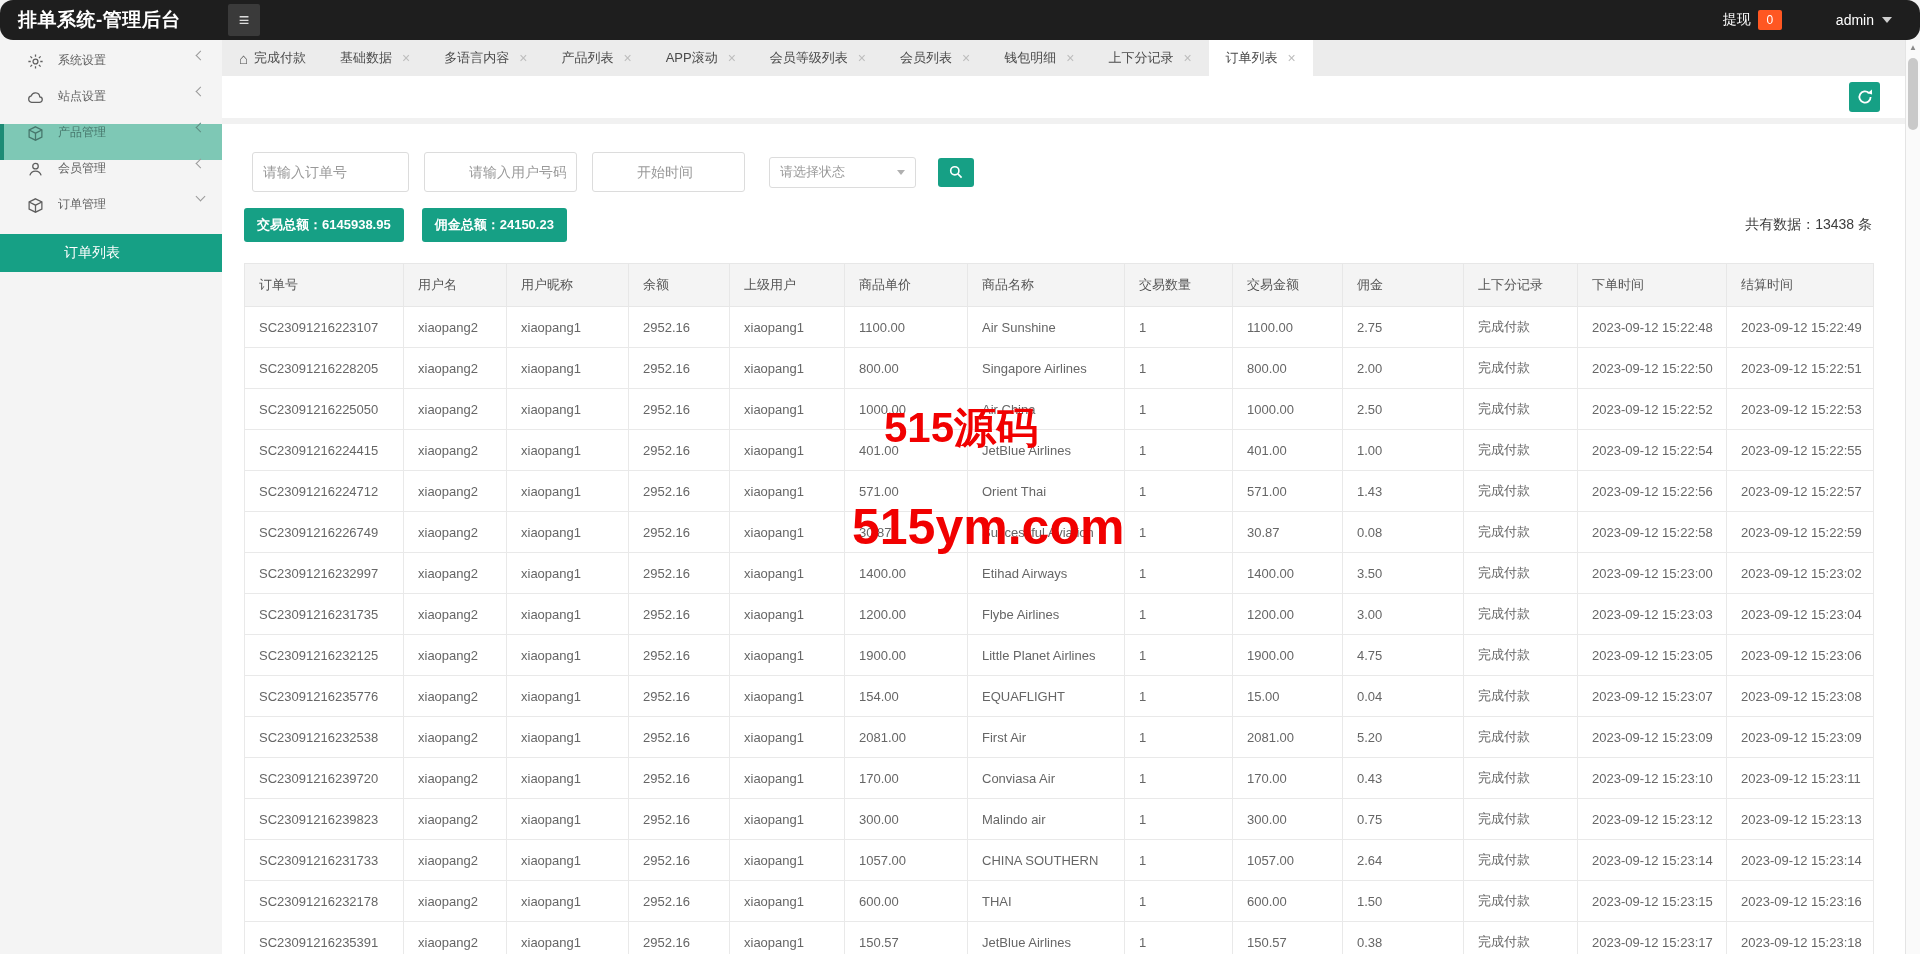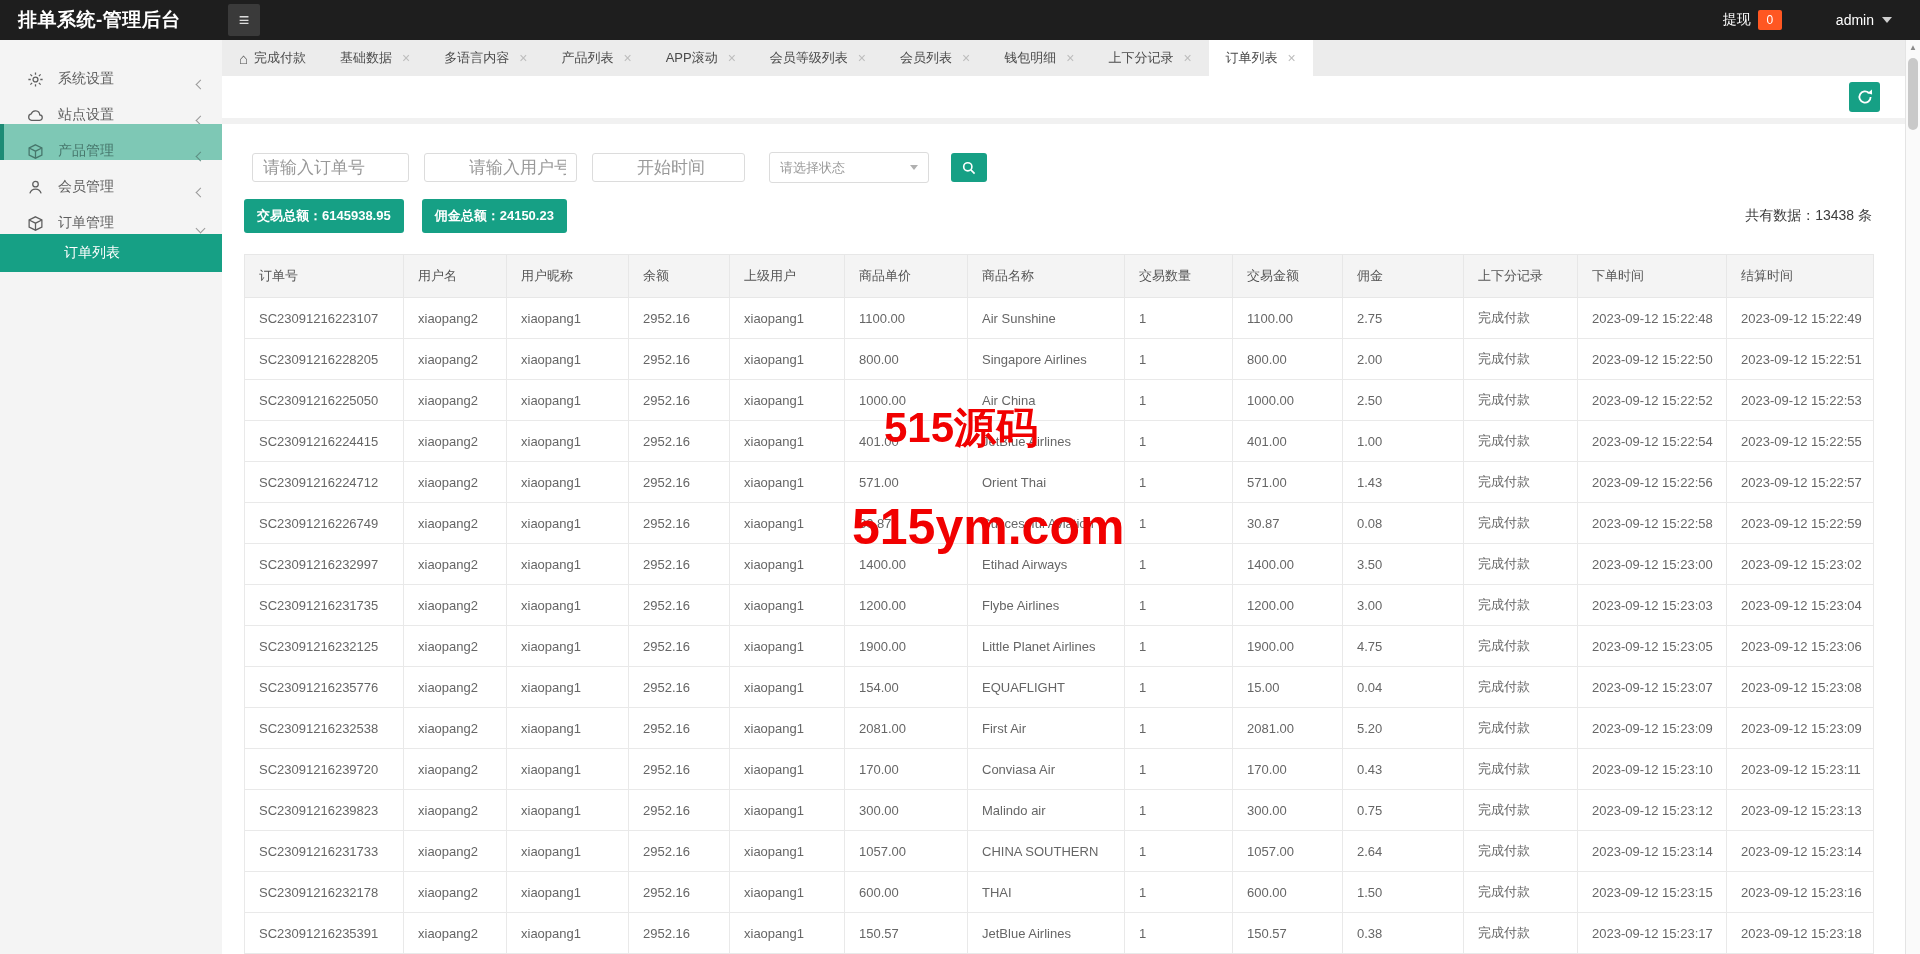--- a/index.html
+++ b/index.html
@@ -1,30 +1,30 @@
 <!DOCTYPE html>
 <html><head>
 <meta charset="utf-8">
 <style>
   * { margin:0; padding:0; box-sizing:border-box; }
   html,body { width:1920px; height:954px; overflow:hidden; font-family:"Liberation Sans","DejaVu Sans",sans-serif; background:#f1f1f1; }
 
   
-  .header { position:absolute; left:0; top:0; width:1920px; height:40px; background:#1e1e1e; color:#fff; display:flex; align-items:center; z-index:30; }
+  .header { position:absolute; left:0; top:0; width:1920px; height:40px; background:#1e1e1e; color:#fff; display:flex; align-items:center; z-index:30;border-radius:13px; }
   .brand { font-size:19px; font-weight:bold; padding-left:18px; width:228px; letter-spacing:.5px; }
   .menu-toggle { width:32px; height:32px; background:#3a3a3a; border:none; color:#ddd; font-size:18px; line-height:30px; cursor:pointer; border-radius:2px; }
   .hd-spacer { flex:1; }
   .withdraw { display:flex; align-items:center; font-size:14px; color:#fff; margin-right:54px; cursor:pointer; }
   .wd-badge { display:inline-block; margin-left:7px; min-width:24px; height:20px; line-height:20px; text-align:center; background:#ff5722; color:#fff; font-size:12px; border-radius:2px; padding:0 4px; }
   .user-menu { display:flex; align-items:center; font-size:14px; margin-right:28px; cursor:pointer; }
   .caret-down { width:0; height:0; border-left:5px solid transparent; border-right:5px solid transparent; border-top:6px solid #cfcfcf; margin-left:8px; }
 
   
   .sidebar { position:absolute; left:0; top:40px; width:222px; bottom:0; background:#f4f4f4; z-index:20; padding-top:12px; }
-  .side-item { position:relative; height:36px; display:flex; align-items:flex-end; color:#5f5f5f; font-size:14px; cursor:pointer; }
+  .side-item { position:relative; height:36px; display:flex; align-items:flex-start; color:#5f5f5f; font-size:12px; cursor:pointer; }
   .side-item .s-icon { width:18px; height:18px; margin-left:26px; margin-right:14px; display:inline-flex; align-items:center; justify-content:center; }
   .side-item svg { stroke:currentColor; fill:none; stroke-width:1.2; }
   .side-item .chev { position:absolute; right:18px; width:7px; height:7px; border-left:1.5px solid #9a9a9a; border-bottom:1.5px solid #9a9a9a; transform:rotate(45deg); }
   .side-item.expanded .chev { transform:rotate(-45deg); margin-top:-3px; }
   .side-item.highlight { background:#7ec8b5; color:#47776c; }
   .side-item.highlight::before { content:""; position:absolute; left:0; top:0; bottom:0; width:4px; background:#1d8b75; }
   .side-item.highlight .chev { border-color:#5d8d82; }
   .side-sub { height:38px; margin-top:2px; display:flex; align-items:center; background:#16a085; color:#fff; font-size:14px; padding-left:64px; cursor:pointer; }
 
   
@@ -35,24 +35,24 @@
   .tab.active { background:#fff; }
 
   
   .main { position:absolute; left:222px; top:76px; right:0; bottom:0; }
   .toolbar { position:relative; height:42px; background:#fff; }
   .refresh-btn { position:absolute; right:40px; top:6px; width:31px; height:30px; background:#16a085; border:none; border-radius:3px; cursor:pointer; display:flex; align-items:center; justify-content:center; }
   .gap { height:6px; background:#f1f1f1; }
   .panel { background:#fff; min-height:830px; padding:28px 48px 0 22px; position:relative; }
 
   .filter-row { display:flex; align-items:center; margin-left:8px; }
-  .f-input { height:29px; border:1px solid #dcdcdc; border-radius:3px; padding:0 10px; font-size:17px; color:#333; width:157px; margin-right:15px; font-family:inherit; }
+  .f-input { height:40px; border:1px solid #dcdcdc; border-radius:3px; padding:0 10px; font-size:14px; color:#333; width:157px; margin-right:15px; font-family:inherit; }
   .f-input::placeholder { color:#999; }
   .f-input.w2 { width:153px;padding-left:44px; }
-  .f-select { position:relative; width:160px; height:31px; border:1px solid #dcdcdc; border-radius:3px; margin-left:9px; margin-right:22px; display:flex; align-items:center; padding:0 10px; font-size:13px; color:#999; cursor:pointer; background:#fff; }
+  .f-select { position:relative; width:147px; height:31px; border:1px solid #dcdcdc; border-radius:3px; margin-left:9px; margin-right:22px; display:flex; align-items:center; padding:0 10px; font-size:13px; color:#999; cursor:pointer; background:#fff; }
   .f-select .sel-caret { position:absolute; right:10px; width:0; height:0; border-left:4.5px solid transparent; border-right:4.5px solid transparent; border-top:5.5px solid #b0b0b0; }
   .search-btn { width:36px; height:29px; background:#16a085; border:none; border-radius:3px; cursor:pointer; display:flex; align-items:center; justify-content:center; }
 
   .summary-row { display:flex; align-items:center; margin-top:16px; }
   .sum-badge { background:#16a085; color:#fff; font-size:13px; font-weight:bold; padding:8px 13px; border-radius:3px; margin-right:18px; }
   .sum-spacer { flex:1; }
   .total-count { font-size:14px; color:#3c3c3c; }
 
   table.orders { width:100%; border-collapse:collapse; table-layout:fixed; margin-top:21px; }
   table.orders th { background:#f4f4f4; border:1px solid #e7e7e7; font-size:13px; font-weight:normal; color:#555; text-align:left; padding:12px 14px; white-space:nowrap; overflow:hidden; }

